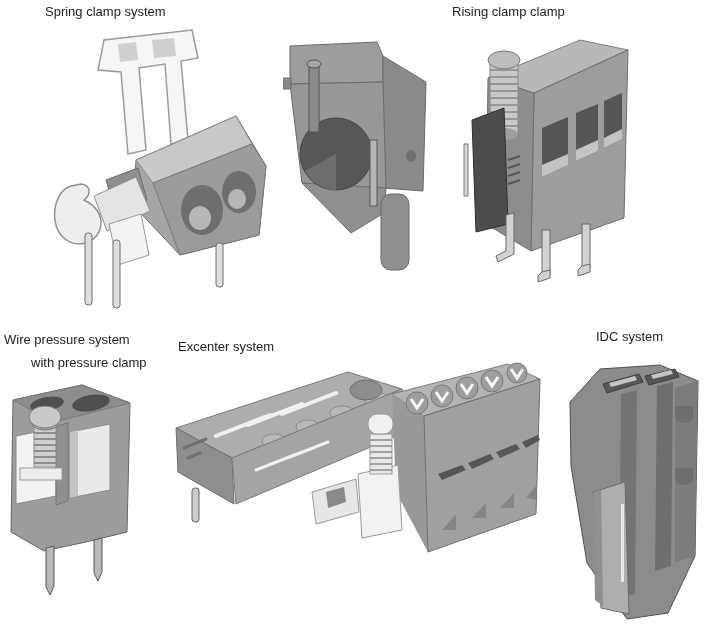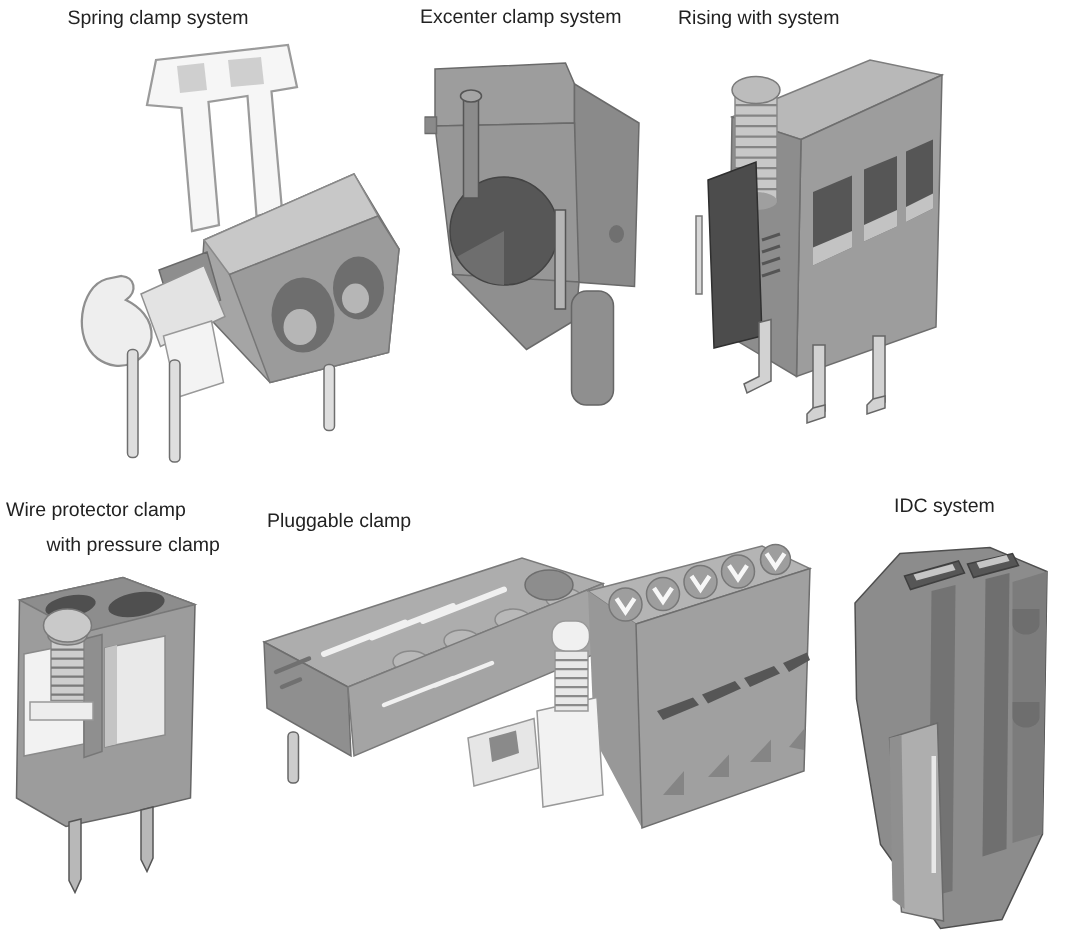--- a/index.html
+++ b/index.html
@@ -20,25 +20,24 @@
     white-space: nowrap;
   }
   svg.illu { position: absolute; display: block; }
 </style>
 </head>
 <body>
 
 <div class="canvas">
 
   <span class="caption" style="left:45px;  top:4px">Spring clamp system</span>
-  <span class="caption" style="left:280px; top:3px">Excenter clamp system</span>
-  <span class="caption" style="left:452px; top:4px">Rising with system</span>
-  <span class="caption" style="left:4px;   top:332px">Wire protector clamp</span>
+  <span class="caption" style="left:452px; top:4px">Rising clamp clamp</span>
+  <span class="caption" style="left:4px;   top:332px">Wire pressure system</span>
   <span class="caption" style="left:31px;  top:355px">with pressure clamp</span>
-  <span class="caption" style="left:178px; top:339px">Pluggable clamp</span>
+  <span class="caption" style="left:178px; top:339px">Excenter system</span>
   <span class="caption" style="left:596px; top:329px">IDC system</span>
 
   <svg class="illu" style="left:40px;top:28px" width="230" height="285" viewBox="0 0 230 285">
     <g>
       <polygon points="58,42 64,12 152,2 158,30 141,33 148,112 131,116 125,36 99,40 106,122 88,126 81,44" fill="#f6f6f6" stroke="#9b9b9b" stroke-width="1.5"></polygon>
       <polygon points="78,16 96,14 98,32 80,34" fill="#cfcfcf"></polygon>
       <polygon points="112,12 134,10 136,28 114,30" fill="#cfcfcf"></polygon>
     </g>
     <g>
       <polygon points="96,132 196,88 226,138 219,207 140,227 93,177" fill="#a5a5a5" stroke="#6e6e6e"></polygon>

